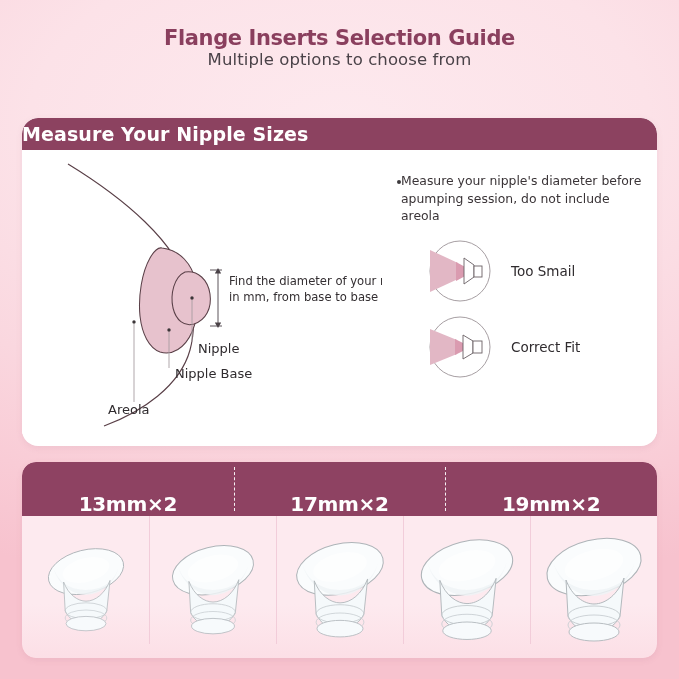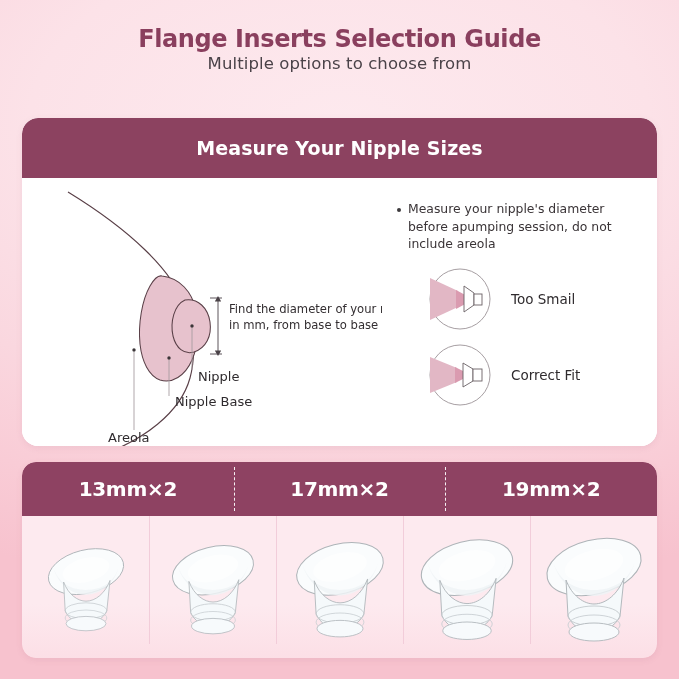--- a/index.html
+++ b/index.html
@@ -16,21 +16,21 @@
       radial-gradient(ellipse 120% 70% at 50% 18%, #fde9ee 0%, #fce2e8 38%, #fad7df 62%, #f9ccd6 82%, #f7c2ce 100%);
     position: relative;
   }
 
   
   .page-head {
     padding-top: 26px;
     text-align: center;
   }
   .page-title {
-    font-size: 24px;
+    font-size: 21px;
     font-weight: bold;
     color: #8a3f5e;
     letter-spacing: -0.4px;
     line-height: 1.15;
   }
   .page-subtitle {
     font-size: 16.5px;
     color: #4a4248;
     letter-spacing: 0.1px;
   }
@@ -41,26 +41,25 @@
     left: 22px;
     top: 118px;
     width: 635px;
     height: 328px;
     border-radius: 16px;
     background: #ffffff;
     box-shadow: 0 2px 6px rgba(150,90,115,0.10);
     overflow: hidden;
   }
   .measure-head {
-    height: 60px;
+    height: 32px;
     background: #8c4260;
     border-radius: 16px 16px 0 0;
     display: flex;
     align-items: center;
-    justify-content: center;
   }
   .measure-head-title {
     color: #ffffff;
     font-size: 19px;
     font-weight: bold;
     letter-spacing: 0.1px;
   }
   .measure-body {
     position: relative;
     height: 284px;
@@ -80,21 +79,20 @@
   
   .fit-col {
     position: absolute;
     left: 365px;
     top: 0;
     width: 270px;
     height: 284px;
   }
   .bullet-row {
     display: flex;
-    gap: 7px;
     padding: 22px 10px 0 10px;
   }
   .bullet-dot {
     width: 4px; height: 4px;
     border-radius: 50%;
     background: #3d3a3d;
     margin-top: 8px;
     flex: 0 0 auto;
   }
   .bullet-text {
@@ -132,21 +130,21 @@
   }
   .size-head {
     display: flex;
     height: 54px;
     background: #8e4262;
     border-radius: 14px 14px 0 0;
   }
   .size-head-cell {
     flex: 1 1 0;
     display: flex;
-    align-items: center;
+    align-items: flex-end;
     justify-content: center;
     position: relative;
   }
   .size-head-cell + .size-head-cell::before {
     content: "";
     position: absolute;
     left: 0; top: 5px; bottom: 5px;
     border-left: 1.6px dashed rgba(255,255,255,0.92);
   }
   .size-head-label {

